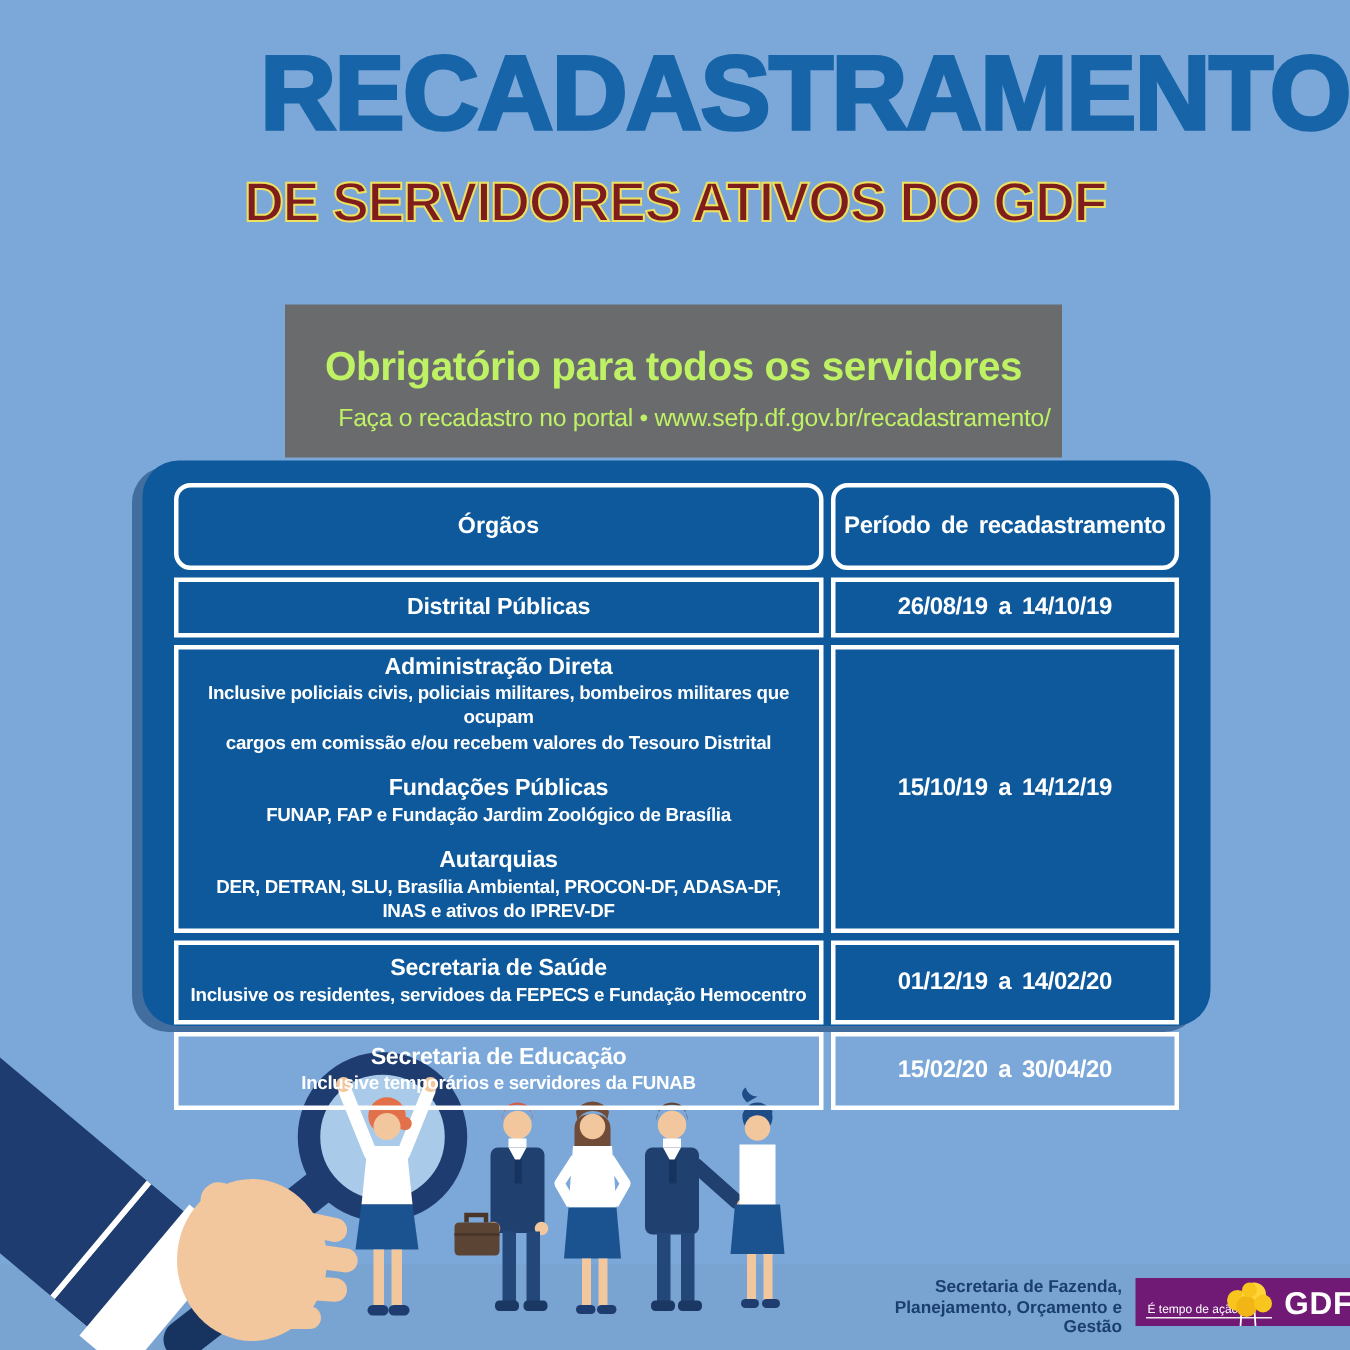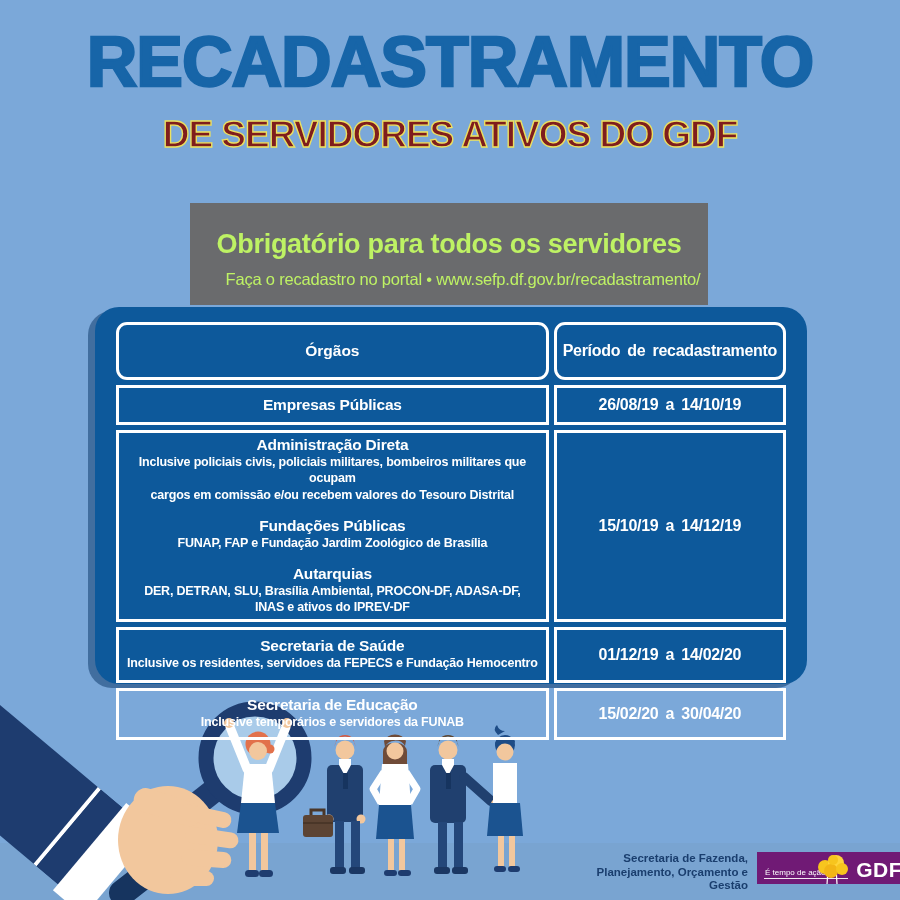--- a/index.html
+++ b/index.html
@@ -3,21 +3,21 @@
 <meta charset="utf-8">
 <style>
   html,body{margin:0;padding:0;}
   #poster{
     position:relative; width:900px; height:900px; overflow:hidden;
     background:#7BA8D9;
     font-family:"Liberation Sans", sans-serif;
   }
   
   .title-main{
-    position:absolute; top:26px; left:0; width:900px; text-align:center;
+    position:absolute; top:26px; left:0; width:900px; text-align:right;
     font-size:70px; font-weight:bold; color:#1765A8; letter-spacing:-1px;
     -webkit-text-stroke:2.4px #1765A8; line-height:1.05;
   }
   .title-sub{
     position:absolute; top:114px; left:0; width:900px; text-align:center;
     font-size:37px; font-weight:bold; color:#7f1d1d; letter-spacing:-1px;
     -webkit-text-stroke:1.3px #EDE25F;
   }
   
   .badge{
@@ -96,21 +96,21 @@
     <table class="sched">
       <tbody>
           <tr class="hdr">
         <td class="col-head">Órgãos</td>
         <td class="col-head period-col">Período de
 recadastramento</td>
       </tr>
       <tr class="r1">
         <td>
           <div class="grp">
-                <div class="grp-title">Empresas Públicas</div>
+                <div class="grp-title">Distrital Públicas</div>
               </div>
         </td>
         <td class="period-col">26/08/19 a 14/10/19</td>
       </tr>
       <tr class="r2">
         <td>
           <div class="grp">
             <div class="grp-title">Administração Direta</div>
             <div class="grp-detail">Inclusive policiais civis, policiais militares, bombeiros militares que ocupam
 cargos em comissão e/ou recebem valores do Tesouro Distrital</div>

